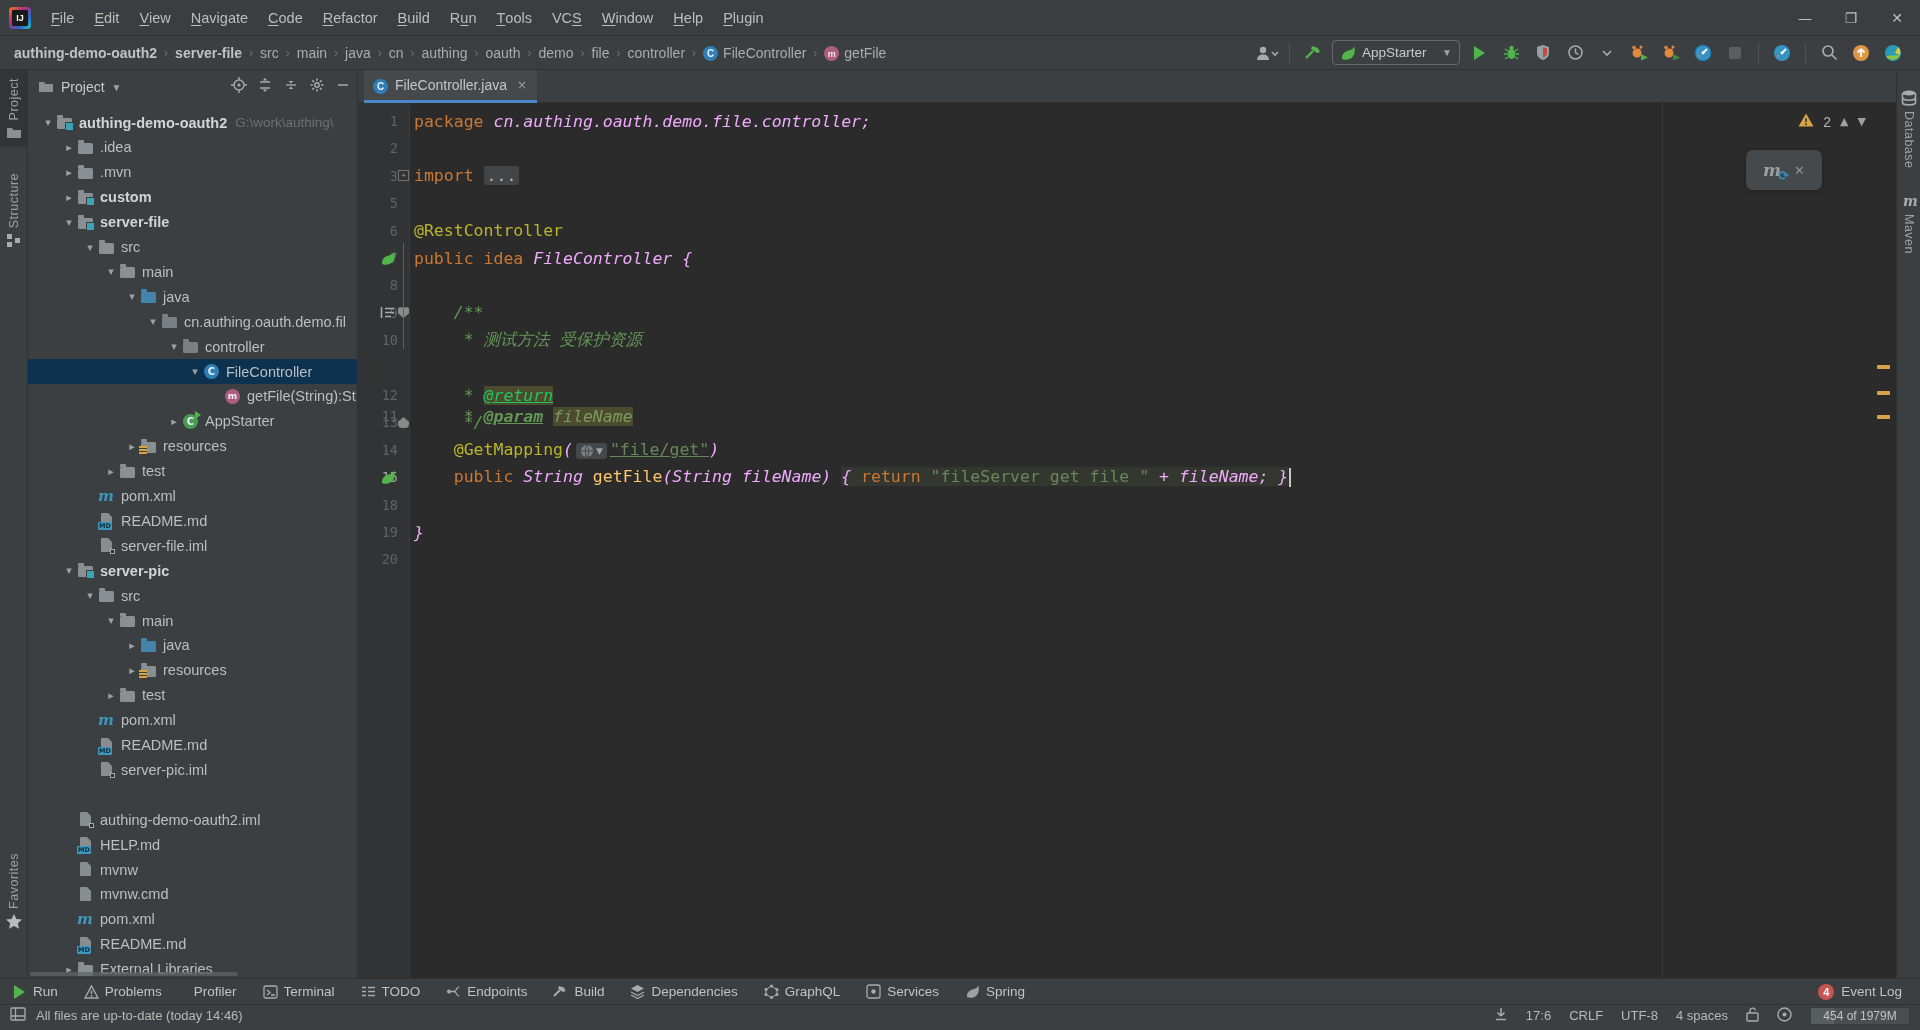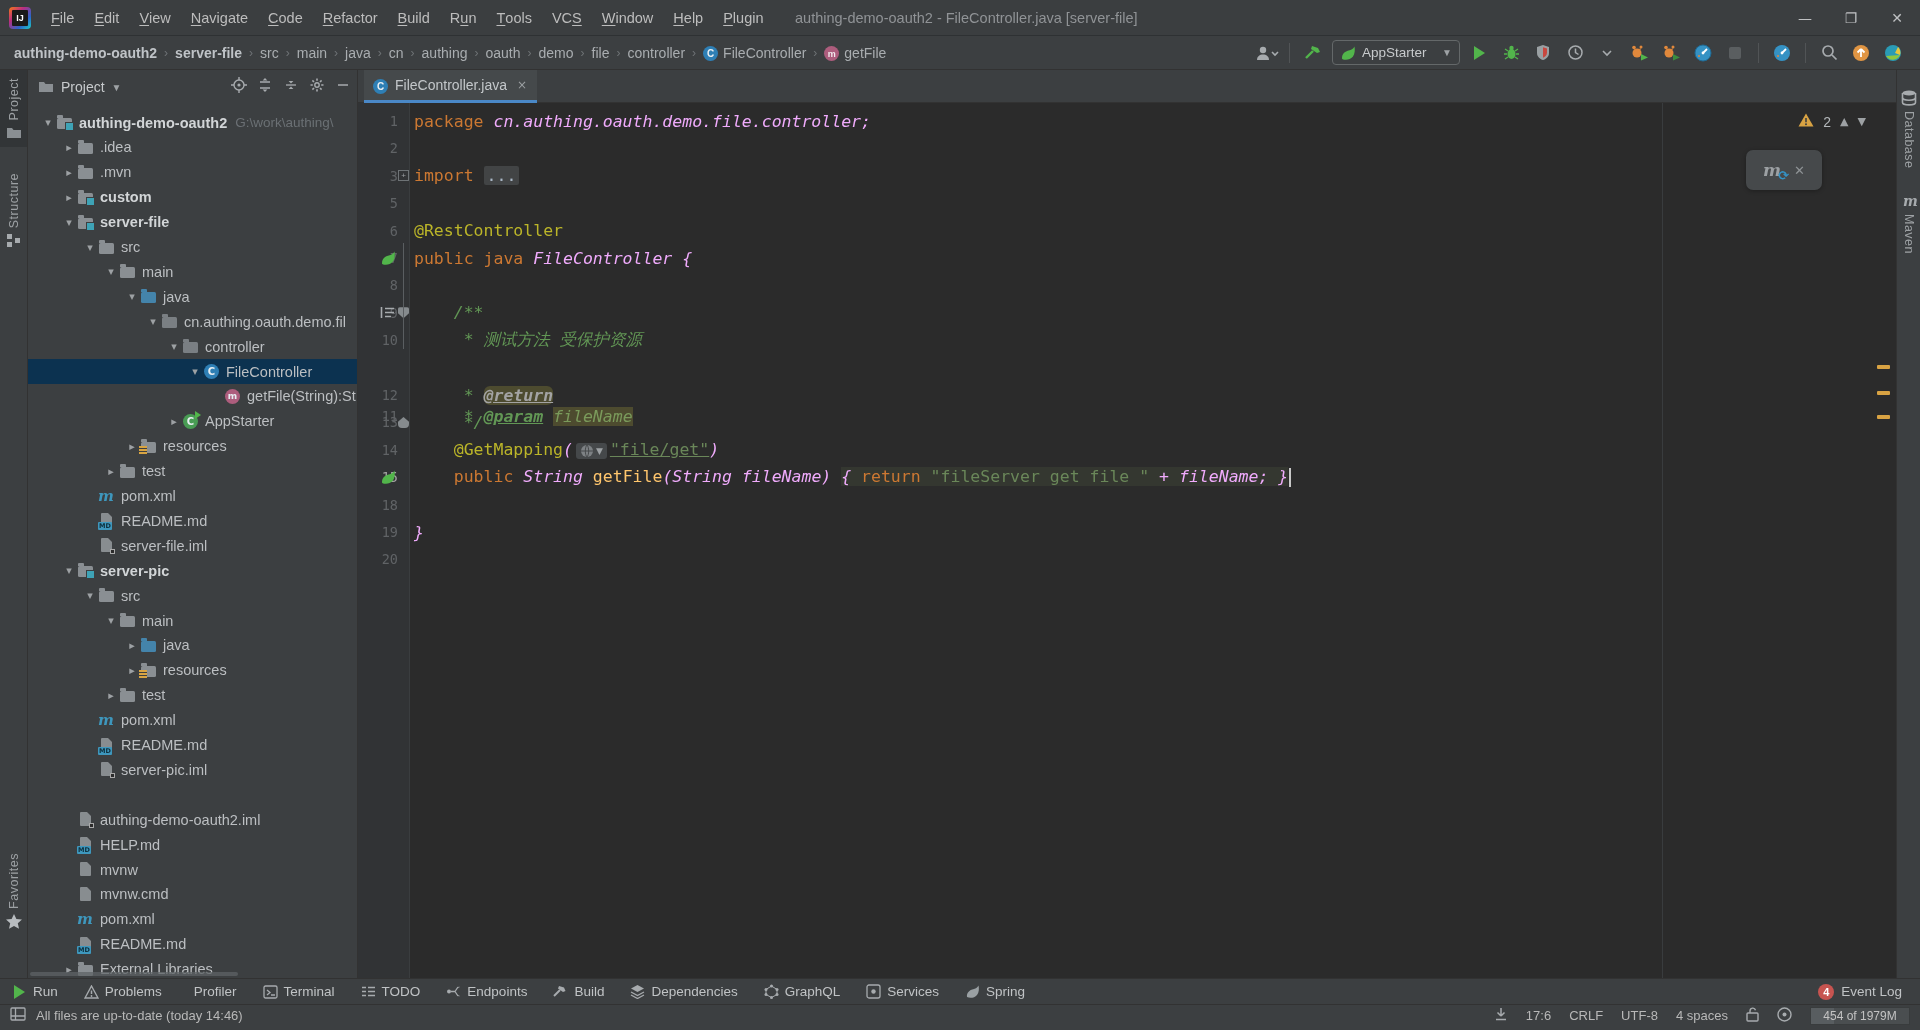--- a/index.html
+++ b/index.html
@@ -100,21 +100,21 @@
      display:flex; align-items:center; justify-content:center; background:#313335;}
   .fmark.pent-d { border-radius:2px 2px 4px 4px; clip-path:polygon(0 0,100% 0,100% 55%,50% 100%,0 55%); border:none; background:#868b8e;}
   .fmark.pent-u { border-radius:4px; clip-path:polygon(50% 0,100% 45%,100% 100%,0 100%,0 45%); border:none; background:#868b8e;}
   .fline { position:absolute; left:45px; width:1px; background:#5a5e61; }
   .code { font-family:"DejaVu Sans Mono",monospace; font-size:16.5px; color:#a9b7c6; position:absolute; left:56px; white-space:pre;}
   .c-kw { color:#cc7832;margin-top:6px; } .c-d { color:#f0abfc;font-style:italic; } .c-ann { color:#bbb529; }
   .c-str { color:#6a8759; } .c-mth { color:#ffc66d; }
   .c-doc { color:#629755; font-style:italic; }
   .c-doctag { color:#629755; font-style:italic; font-weight:bold; text-decoration:underline; }
   .c-dochl { color:#7a9a5b; font-style:italic; background:#4d4b2f; }
-  .c-doctaghl { color:#a3a3a3; font-style:italic; font-weight:bold; text-decoration:underline; background:#4d4b2f;border-radius:6px;}
+  .c-doctaghl { color:#22c55e; font-style:italic; font-weight:normal; text-decoration:underline; background:#4d4b2f;}
   .c-strlink { color:#6a8759; text-decoration:underline; }
   .c-foldbox { background:#424445; color:#a9b7c6; border-radius:2px; padding:0 3px;}
   .fb { background:rgba(98,117,73,0.16); }
   .caret { display:inline-block; width:2px; height:19px; background:#c8c8c8; vertical-align:middle; margin-left:1px;}
   .inlay { display:inline-flex; align-items:center; gap:2px; background:#45484a; border-radius:3px; padding:1px 4px; margin:0 3px; vertical-align:middle;}
   .inlay .chev-s { color:#9da1a4; font-size:9px; font-family:"DejaVu Sans",sans-serif;}
 
   .warn-widget { position:absolute; top:10px; right:30px; display:flex; align-items:center; gap:9px; color:#b3b7ba; font-size:14px;}
   .warn-widget .nav { color:#9da1a4; font-size:11px; font-family:"DejaVu Sans",sans-serif;}
   .maven-float { position:absolute; top:47px; right:74px; width:76px; height:40px; background:#46494b; border-radius:7px;
@@ -158,21 +158,20 @@
         <div class="menu-item"><u>C</u>ode</div>
         <div class="menu-item"><u>R</u>efactor</div>
         <div class="menu-item"><u>B</u>uild</div>
         <div class="menu-item">R<u>u</u>n</div>
         <div class="menu-item"><u>T</u>ools</div>
         <div class="menu-item">VC<u>S</u></div>
         <div class="menu-item"><u>W</u>indow</div>
         <div class="menu-item"><u>H</u>elp</div>
         <div class="menu-item"><u>P</u>lugin</div>
       </div>
-    <div class="win-title">authing-demo-oauth2 - FileController.java [server-file]</div>
     <div class="win-controls">
       <div class="win-btn">—</div>
       <div class="win-btn">❐</div>
       <div class="win-btn">✕</div>
     </div>
   </div>
 
   <div class="navbar">
     <div class="crumbs" id="crumbs">
         <div class="crumb bold">
@@ -739,21 +738,21 @@
               <span class="lnum">6</span>
               <span class="code"><span class="c-ann">@RestController</span></span>
             </div>
             <div class="cline" style="top: 141px;">
               <span class="lnum">7</span>
               <span class="gico"><span style="display: inline-flex;">
                   <svg width="16" height="16" viewBox="0 0 16 16" xmlns="http://www.w3.org/2000/svg">
                     <path d="M14.4 1.6c-1 2.1-2.7 3.2-4.8 3.7C4.3 6.4 1.6 9.6 2.1 13.9c3.2 1.6 8 1 10.7-2.1 2.1-2.6 2.4-7 1.6-10.2z" fill="#52b54b"></path>
                   </svg>
                 </span></span>
-              <span class="code"><span class="c-kw">public java</span><span class="c-d"> FileController {</span></span>
+              <span class="code"><span class="c-kw">public idea</span><span class="c-d"> FileController {</span></span>
             </div>
             <div class="cline" style="top: 168.4px;">
               <span class="lnum">8</span>
               <span class="code"></span>
             </div>
             <div class="cline" style="top: 195.8px;">
               <span class="lnum">9</span>
               <span class="gico"><span style="display: inline-flex;">
                   <svg width="15" height="13" viewBox="0 0 15 13" xmlns="http://www.w3.org/2000/svg">
                     <path d="M1.5 1v11" stroke="#a7abae" stroke-width="1.6"></path>

